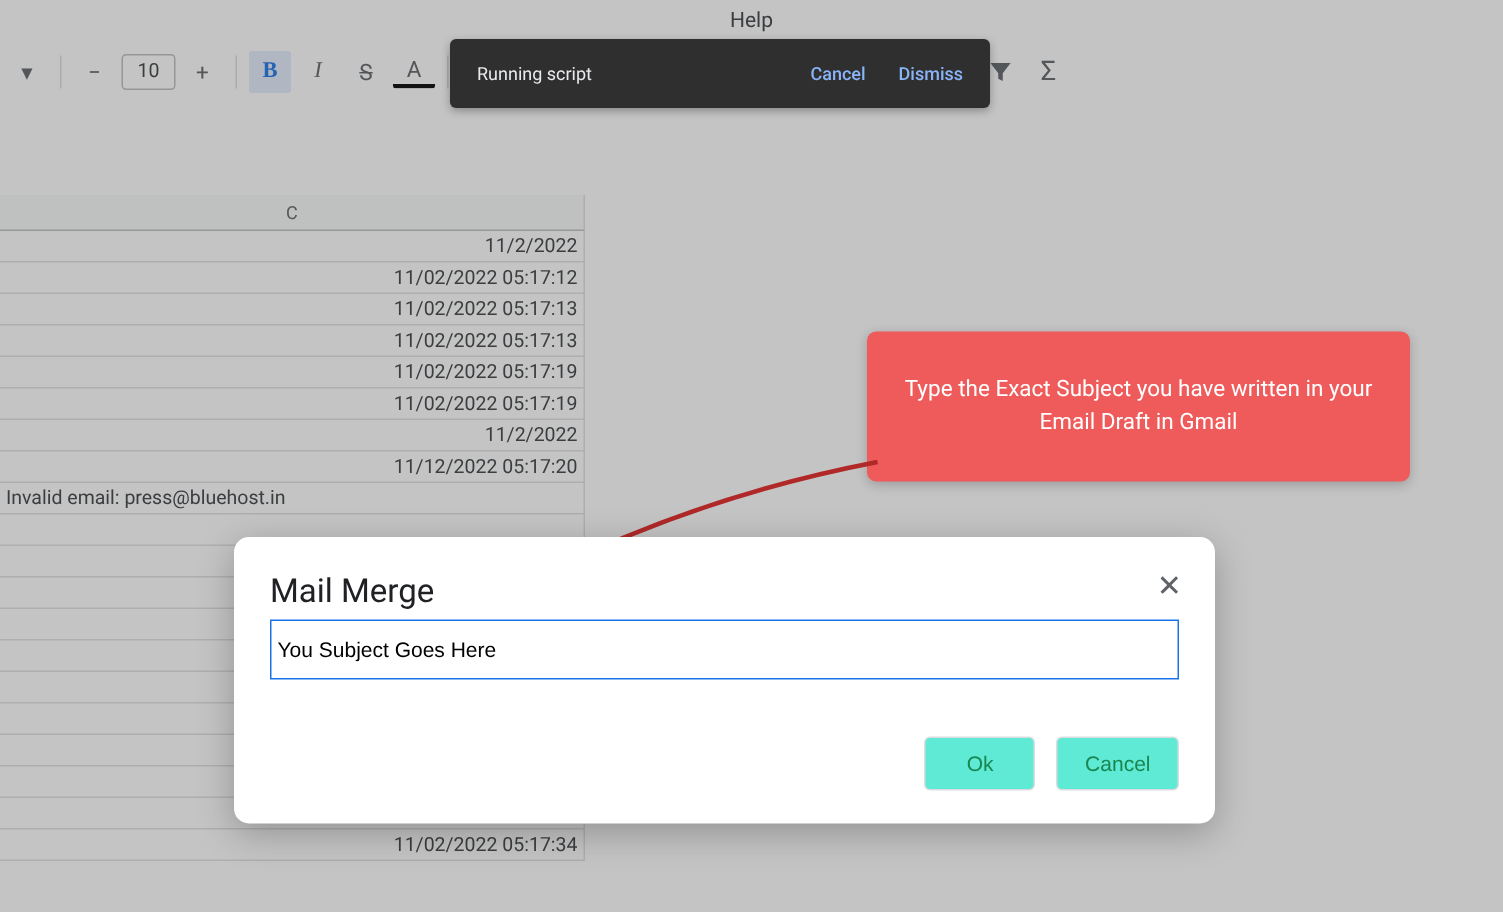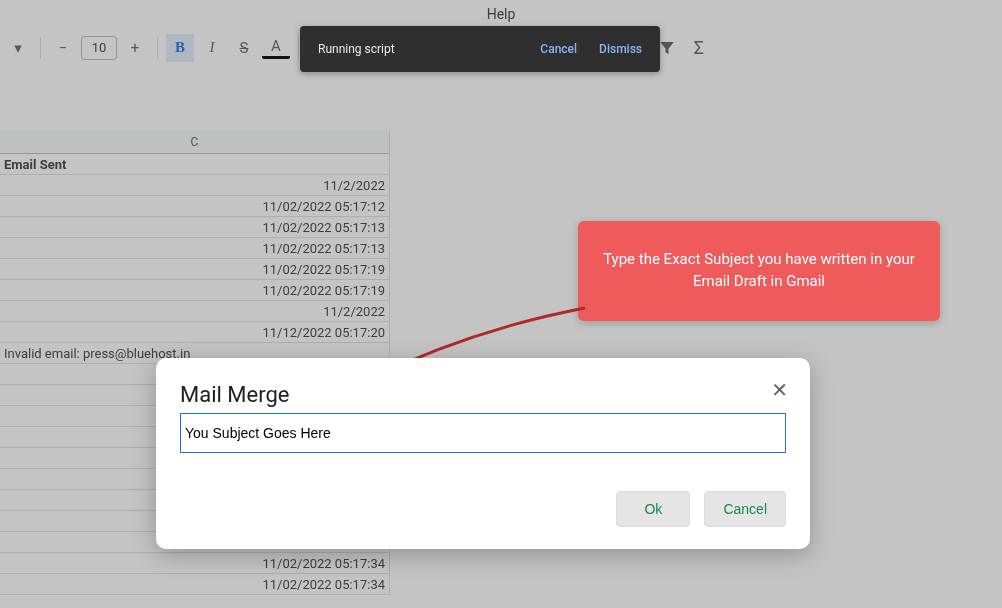--- a/index.html
+++ b/index.html
@@ -146,21 +146,21 @@
     padding: 1px 4px;
     outline:none;
   }
   .modal-actions {
     margin-top: 38px;
     display:flex;
     justify-content:flex-end;
     gap: 14px;
   }
   .modal-actions button {
-    background:#e5e5e5;
+    background:#5eead4;
     border:1px solid #dadce0;
     border-radius:4px;
     height:36px;
     min-width:74px;
     padding: 0 18px;
     font-size:14px;
     color:#1a8752;
     cursor:default;
   }
 
@@ -260,21 +260,20 @@
     <svg class="icon" viewBox="0 0 24 24">
         <path fill="#5f6368" d="M3 4h18l-7 9v7l-4-2v-5z"></path>
       </svg>
   </div>
   <div class="tool-btn" style="font-size:18px;">Σ</div>
 </div>
 
 <div class="sheet-wrap">
   <div class="col-header">C</div>
   <div class="cells">
-    <div class="cell left bold">Email Sent</div>
     <div id="rows-container">
         <div class="cell">11/2/2022</div>
         <div class="cell">11/02/2022 05:17:12</div>
         <div class="cell">11/02/2022 05:17:13</div>
         <div class="cell">11/02/2022 05:17:13</div>
         <div class="cell">11/02/2022 05:17:19</div>
         <div class="cell">11/02/2022 05:17:19</div>
         <div class="cell">11/2/2022</div>
         <div class="cell">11/12/2022 05:17:20</div>
         <div class="cell left">Invalid email: press@bluehost.in</div>

